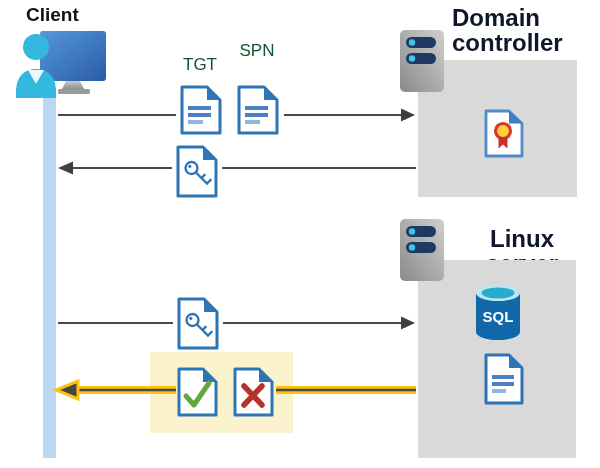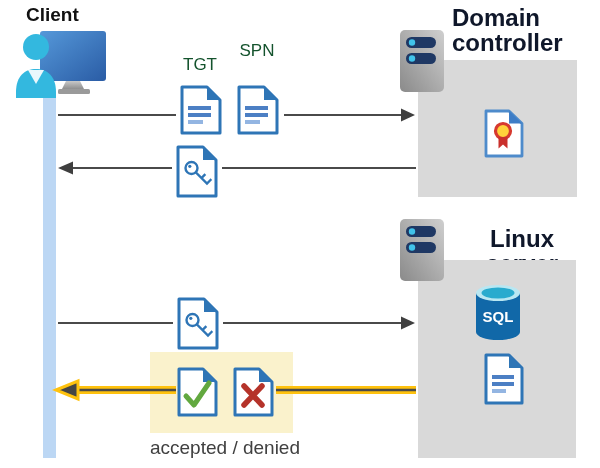--- a/index.html
+++ b/index.html
@@ -55,21 +55,20 @@
   <div class="abs panel linux-panel"></div>
   <div class="abs lifeline"></div>
   <div class="abs highlight"></div>
 
   <div class="abs client-label">Client</div>
   <div class="abs actor-title dc-title">Domain controller</div>
   <div class="abs actor-title linux-title">Linux server</div>
   <div class="abs msg-label tgt-label">TGT</div>
   <div class="abs msg-label spn-label">SPN</div>
   <div class="abs keytab-label">mssql.keytab</div>
-  <div class="abs result-label">accepted / denied</div>
 
   <svg class="abs arrow arrow1" width="360" height="20" viewBox="0 0 360 20">
     <line x1="2" y1="10" x2="120" y2="10" stroke="#4a4a4a" stroke-width="2"></line>
     <line x1="228" y1="10" x2="346" y2="10" stroke="#4a4a4a" stroke-width="2"></line>
     <polygon points="345,3.5 345,16.5 359,10" fill="#3f3f3f"></polygon>
   </svg>
 
   <svg class="abs arrow arrow2" width="362" height="20" viewBox="0 0 362 20">
     <polygon points="2,10 17,3.5 17,16.5" fill="#3f3f3f"></polygon>
     <line x1="17" y1="10" x2="116" y2="10" stroke="#4a4a4a" stroke-width="2"></line>

